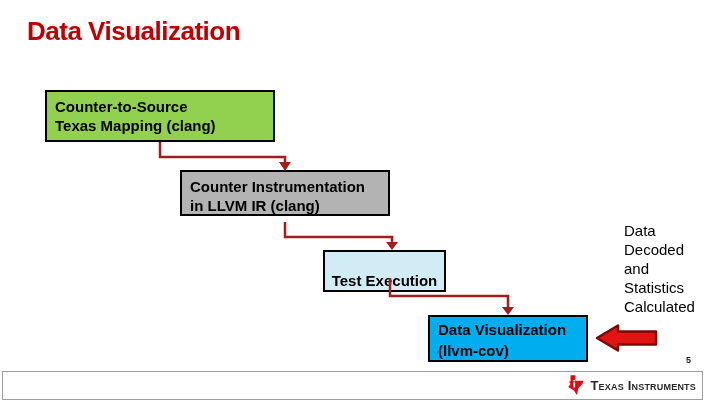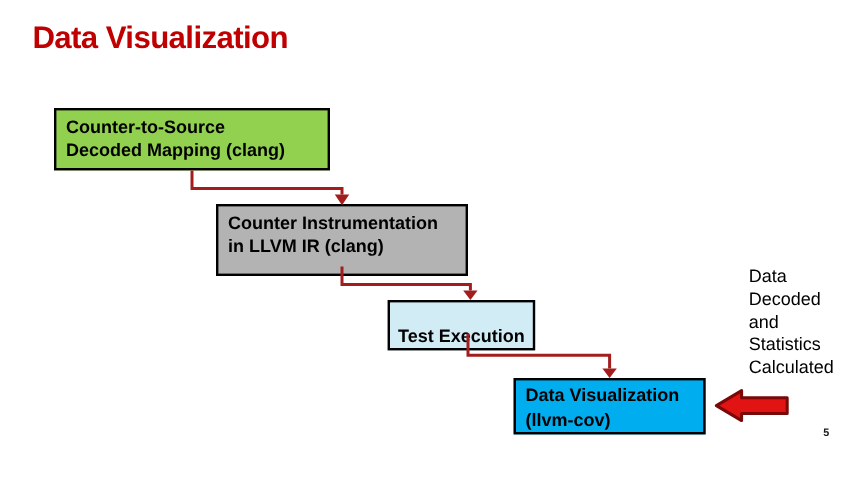--- a/index.html
+++ b/index.html
@@ -12,21 +12,21 @@
     position:absolute; left:27px; top:16px; margin:0;
     font-size:26px; font-weight:bold; letter-spacing:-0.5px;
   }
   .flow-box {
     position:absolute; box-sizing:border-box;
     border:2px solid #000; color:#000;
     font-weight:bold; font-size:15px; line-height:19px;
     white-space:pre-line;
   }
   .box-1 { left:45px;  top:90px;  width:230px; height:52px; padding:5px 8px; }
-  .box-2 { left:180px; top:170px; width:210px; height:60px; padding:5px 8px; }
+  .box-2 { left:180px; top:170px; width:210px; height:46px; padding:5px 8px; }
   .box-3 { left:323px; top:250px; width:123px; height:28px; padding:19px 0; text-align:center; }
   .box-4 { left:428px; top:315px; width:160px; height:47px; padding:2px 8px; line-height:21px; }
   .overlay {
     position:absolute; left:0; top:0; width:720px; height:405px;
     pointer-events:none;
   }
   .annotation {
     position:absolute; left:624px; top:221px;
     font-size:15px; line-height:19px; color:#000000; white-space:pre-line;
   }
@@ -48,21 +48,21 @@
   }
 </style>
 </head>
 <body>
 
 <div class="slide">
 
   <h1 class="title" style="color: rgb(192, 0, 0);">Data Visualization</h1>
 
   <div class="flow-box box-1" style="background-color: rgb(146, 208, 80);">Counter-to-Source
-Decoded Mapping (clang)</div>
+Texas Mapping (clang)</div>
 
   <div class="flow-box box-2" style="background-color: rgb(179, 179, 179);">Counter Instrumentation
 in LLVM IR (clang)</div>
 
   <div class="flow-box box-3" style="background-color: rgb(210, 236, 246);">Test Execution</div>
 
   <div class="flow-box box-4" style="background-color: rgb(0, 174, 239);">Data Visualization
 (llvm-cov)</div>
 
   <svg class="overlay" viewBox="0 0 720 405">
@@ -82,14 +82,24 @@
   </svg>
 
   <div class="annotation">Data
 Decoded
 and
 Statistics
 Calculated</div>
 
   <div class="page-number">5</div>
 
+  <div class="footer">
+    <div class="brand">
+      <svg width="19" height="21" viewBox="0 0 24 26">
+        <polygon points="7,0 13,0 13,7 23,7 22,11 17,16 15,25 11,19 4,15 7,11 5,8 7,8" fill="#E30613"></polygon>
+        <rect x="10.6" y="9" width="2.2" height="6.5" fill="#ffffff"></rect>
+        <rect x="10.6" y="6" width="2.2" height="1.8" fill="#ffffff"></rect>
+      </svg>
+      <span class="brand-text">Texas Instruments</span>
+    </div>
+  </div>
 
 </div>
 
 </body></html>

